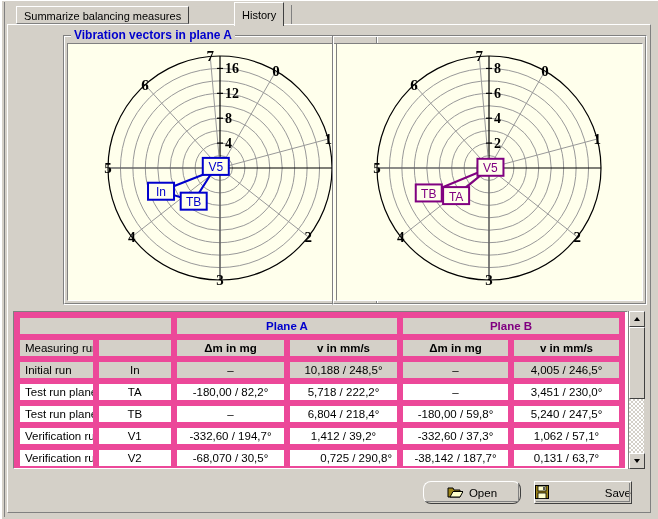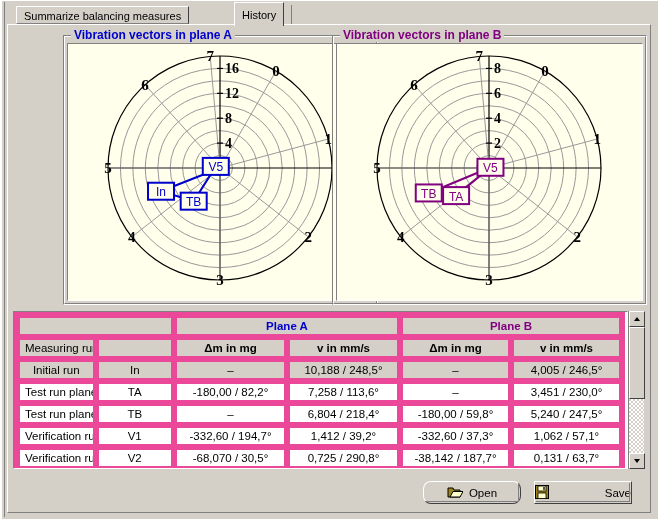--- a/index.html
+++ b/index.html
@@ -164,21 +164,21 @@
   table.grid th {
     background: #d4d0c8;
     font-weight: bold;
     text-align: center;
   }
   table.grid th.blank { background: #d4d0c8; }
   table.grid td {
     background: #ffffff;
     text-align: center;
   }
-  table.grid td.left { text-align: center; }
+  table.grid td.left { text-align: left; }
   tr.sel td { background: #d4d0c8; }
   .planeA-hdr { color: #0000cd; }
   .planeB-hdr { color: #800080; }
 
   
   .vscroll {
     position: absolute;
     left: 620px; top: 286px;
     width: 16px; height: 158px;
     background: #d4d0c8;
@@ -321,21 +321,20 @@
               <rect x="134.782897504258" y="113.89807303624774" width="26" height="17" fill="#ffffec" stroke="#0000cd" stroke-width="2"></rect>
               <text x="147.782897504258" y="127.39807303624774" text-anchor="middle" font-family="&quot;Liberation Sans&quot;, sans-serif" font-size="12" fill="#0000cd">V5</text>
             </g>
         </svg>
       </div>
     </div>
 
     <div class="groupbox" style="left:324px; top:4px; width:315px; height:276px;">
       <div class="gb-border"></div>
       <div class="gb-border-in"></div>
-      <div class="gb-title" style="color:#800080;">Vibration vectors in plane B</div>
       <div class="gb-inner">
         <svg class="polar-svg" width="305" height="256" viewBox="0 0 305 256">
           <g id="polarB">
               <circle cx="152" cy="124" r="112" fill="none" stroke="#000" stroke-width="1.2"></circle>
               <circle cx="152" cy="124" r="24.888888888888886" fill="none" stroke="#999999" stroke-width="1"></circle>
               <circle cx="152" cy="124" r="49.77777777777777" fill="none" stroke="#999999" stroke-width="1"></circle>
               <circle cx="152" cy="124" r="74.66666666666666" fill="none" stroke="#999999" stroke-width="1"></circle>
               <circle cx="152" cy="124" r="99.55555555555554" fill="none" stroke="#999999" stroke-width="1"></circle>
               <circle cx="152" cy="124" r="12.444444444444443" fill="none" stroke="#999999" stroke-width="1"></circle>
               <circle cx="152" cy="124" r="37.33333333333333" fill="none" stroke="#999999" stroke-width="1"></circle>
@@ -402,21 +401,21 @@
               <td style="width: 41px;">In</td>
               <td style="width: 113px;">–</td>
               <td style="width: 113px;">10,188 / 248,5°</td>
               <td style="width: 114px;">–</td>
               <td style="width: 114px;">4,005 / 246,5°</td>
             </tr>
             <tr>
               <td class="left" style="width: 116px;">Test run plane A</td>
               <td style="width: 41px;">TA</td>
               <td style="width: 113px;">-180,00 / 82,2°</td>
-              <td style="width: 113px;">7,258 / 113,6°</td>
+              <td style="width: 113px;">5,718 / 222,2°</td>
               <td style="width: 114px;">–</td>
               <td style="width: 114px;">3,451 / 230,0°</td>
             </tr>
             <tr>
               <td class="left" style="width: 116px;">Test run plane B</td>
               <td style="width: 41px;">TB</td>
               <td style="width: 113px;">–</td>
               <td style="width: 113px;">6,804 / 218,4°</td>
               <td style="width: 114px;">-180,00 / 59,8°</td>
               <td style="width: 114px;">5,240 / 247,5°</td>
@@ -426,21 +425,21 @@
               <td style="width: 41px;">V1</td>
               <td style="width: 113px;">-332,60 / 194,7°</td>
               <td style="width: 113px;">1,412 / 39,2°</td>
               <td style="width: 114px; margin-top: 23px;">-332,60 / 37,3°</td>
               <td style="width: 114px;">1,062 / 57,1°</td>
             </tr>
             <tr>
               <td class="left" style="width: 116px;">Verification run 2</td>
               <td style="width: 41px;">V2</td>
               <td style="width: 113px;">-68,070 / 30,5°</td>
-              <td style="width: 113px;">0,725 / 290,8°</td>
+              <td style="width: 113px; text-align: right;">0,725 / 290,8°</td>
               <td style="width: 114px;">-38,142 / 187,7°</td>
               <td style="width: 114px;">0,131 / 63,7°</td>
             </tr>
             <tr>
               <td class="left" style="width: 116px;"></td>
               <td style="width: 41px;"></td>
               <td style="width: 113px;"></td>
               <td style="width: 113px;"></td>
               <td style="width: 114px;"></td>
               <td style="width: 114px;"></td>

